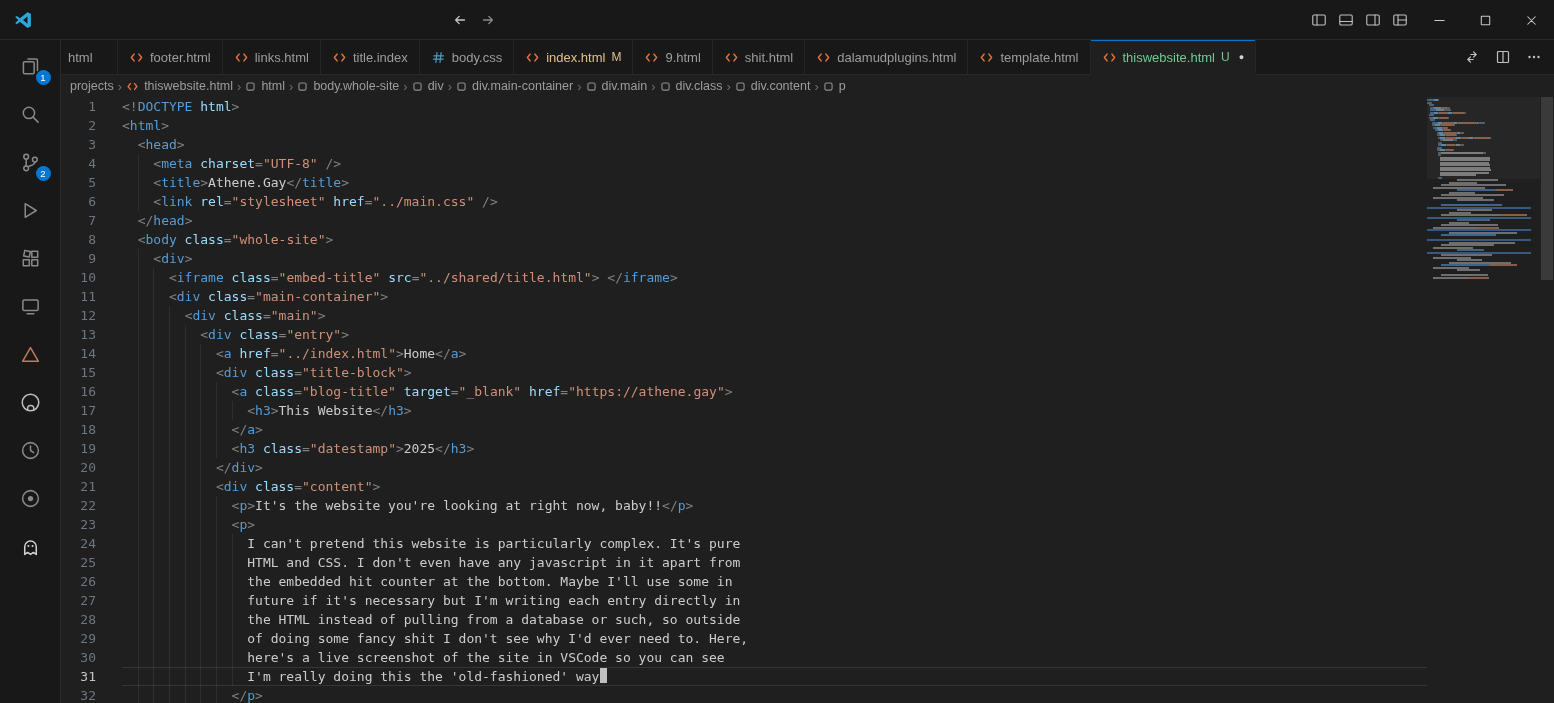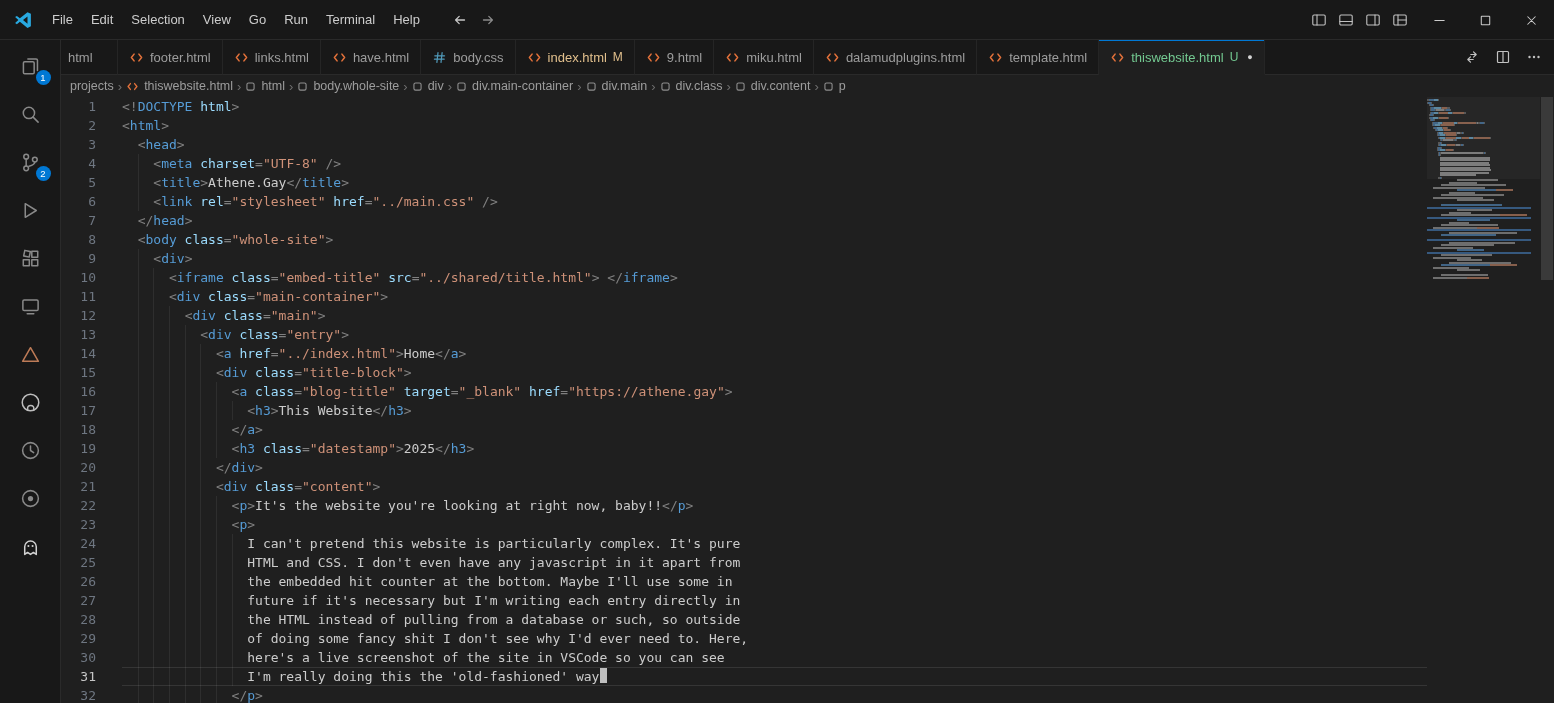--- a/index.html
+++ b/index.html
@@ -80,30 +80,20 @@
 </head>
 <body>
 
 <div class="window" data-name="vscode-window">
   <header class="titlebar" data-name="title-bar">
     <span class="logo" data-name="vscode-logo-icon">
         <svg width="20" height="20" viewBox="0 0 16 16" data-name="vscode-logo">
           <path fill="#29a9e0" fill-rule="evenodd" d="M11.6 1.7 14.3 3v10l-2.7 1.3-6.1-4.9-2.4 1.9-1.4-.9L4.3 8 1.7 5.6l1.4-.9 2.4 1.9 6.1-4.9ZM11.6 5.1 8 8l3.6 2.9Z"></path>
         </svg>
       </span>
-    <nav class="menubar" id="menubar" data-name="menu-bar">
-        <span class="menu-item" data-name="menu-file">File</span>
-        <span class="menu-item" data-name="menu-edit">Edit</span>
-        <span class="menu-item" data-name="menu-selection">Selection</span>
-        <span class="menu-item" data-name="menu-view">View</span>
-        <span class="menu-item" data-name="menu-go">Go</span>
-        <span class="menu-item" data-name="menu-run">Run</span>
-        <span class="menu-item" data-name="menu-terminal">Terminal</span>
-        <span class="menu-item" data-name="menu-help">Help</span>
-      </nav>
     <div class="nav-arrows" data-name="history-navigation">
       <button class="nav-btn" id="nav-back" data-name="history-back-button">
           <svg data-name="arrow-left-icon" width="16" height="16" viewBox="0 0 16 16" fill="none" stroke="currentColor" stroke-width="1.3" stroke-linecap="round" stroke-linejoin="round">
             <path d="M12.5 8H3.6M7.2 4.4 3.6 8l3.6 3.6"></path>
           </svg>
         </button>
       <button class="nav-btn dim" id="nav-fwd" data-name="history-forward-button">
           <svg data-name="arrow-right-icon" width="16" height="16" viewBox="0 0 16 16" fill="none" stroke="currentColor" stroke-width="1.3" stroke-linecap="round" stroke-linejoin="round">
             <path d="M3.5 8h8.9M8.8 4.4 12.4 8l-3.6 3.6"></path>
           </svg>
@@ -245,21 +235,21 @@
             <div class="tab" data-name="tab-links-html">
               <svg data-name="html-file-icon" width="15" height="15" viewBox="0 0 16 16" fill="none" stroke="#e0703a" stroke-width="1.7" stroke-linecap="round" stroke-linejoin="round">
                 <path d="M5.4 4.4 2.6 8l2.8 3.6M10.6 4.4 13.4 8l-2.8 3.6"></path>
               </svg>
               <span class="tab-label" data-name="tab-label">links.html</span>
             </div>
             <div class="tab" data-name="tab-title-html">
               <svg data-name="html-file-icon" width="15" height="15" viewBox="0 0 16 16" fill="none" stroke="#e0703a" stroke-width="1.7" stroke-linecap="round" stroke-linejoin="round">
                 <path d="M5.4 4.4 2.6 8l2.8 3.6M10.6 4.4 13.4 8l-2.8 3.6"></path>
               </svg>
-              <span class="tab-label" data-name="tab-label">have.html</span>
+              <span class="tab-label" data-name="tab-label">title.index</span>
             </div>
             <div class="tab" data-name="tab-main-css">
               <svg data-name="css-file-icon" width="15" height="15" viewBox="0 0 16 16" fill="none" stroke="#519aba" stroke-width="1.3" stroke-linecap="round">
                 <path d="M6.4 2.8 5.2 13.2M10.8 2.8 9.6 13.2M3 6.2h10.4M2.6 9.8H13"></path>
               </svg>
               <span class="tab-label" data-name="tab-label">body.css</span>
             </div>
             <div class="tab" data-name="tab-index-html">
               <svg data-name="html-file-icon" width="15" height="15" viewBox="0 0 16 16" fill="none" stroke="#e0703a" stroke-width="1.7" stroke-linecap="round" stroke-linejoin="round">
                 <path d="M5.4 4.4 2.6 8l2.8 3.6M10.6 4.4 13.4 8l-2.8 3.6"></path>
@@ -270,21 +260,21 @@
             <div class="tab" data-name="tab-1-html">
               <svg data-name="html-file-icon" width="15" height="15" viewBox="0 0 16 16" fill="none" stroke="#e0703a" stroke-width="1.7" stroke-linecap="round" stroke-linejoin="round">
                 <path d="M5.4 4.4 2.6 8l2.8 3.6M10.6 4.4 13.4 8l-2.8 3.6"></path>
               </svg>
               <span class="tab-label" data-name="tab-label">9.html</span>
             </div>
             <div class="tab" data-name="tab-miku-html">
               <svg data-name="html-file-icon" width="15" height="15" viewBox="0 0 16 16" fill="none" stroke="#e0703a" stroke-width="1.7" stroke-linecap="round" stroke-linejoin="round">
                 <path d="M5.4 4.4 2.6 8l2.8 3.6M10.6 4.4 13.4 8l-2.8 3.6"></path>
               </svg>
-              <span class="tab-label" data-name="tab-label">miku.html</span>
+              <span class="tab-label" data-name="tab-label">shit.html</span>
             </div>
             <div class="tab" data-name="tab-dalamudplugins-html">
               <svg data-name="html-file-icon" width="15" height="15" viewBox="0 0 16 16" fill="none" stroke="#e0703a" stroke-width="1.7" stroke-linecap="round" stroke-linejoin="round">
                 <path d="M5.4 4.4 2.6 8l2.8 3.6M10.6 4.4 13.4 8l-2.8 3.6"></path>
               </svg>
               <span class="tab-label" data-name="tab-label">dalamudplugins.html</span>
             </div>
             <div class="tab" data-name="tab-template-html">
               <svg data-name="html-file-icon" width="15" height="15" viewBox="0 0 16 16" fill="none" stroke="#e0703a" stroke-width="1.7" stroke-linecap="round" stroke-linejoin="round">
                 <path d="M5.4 4.4 2.6 8l2.8 3.6M10.6 4.4 13.4 8l-2.8 3.6"></path>

